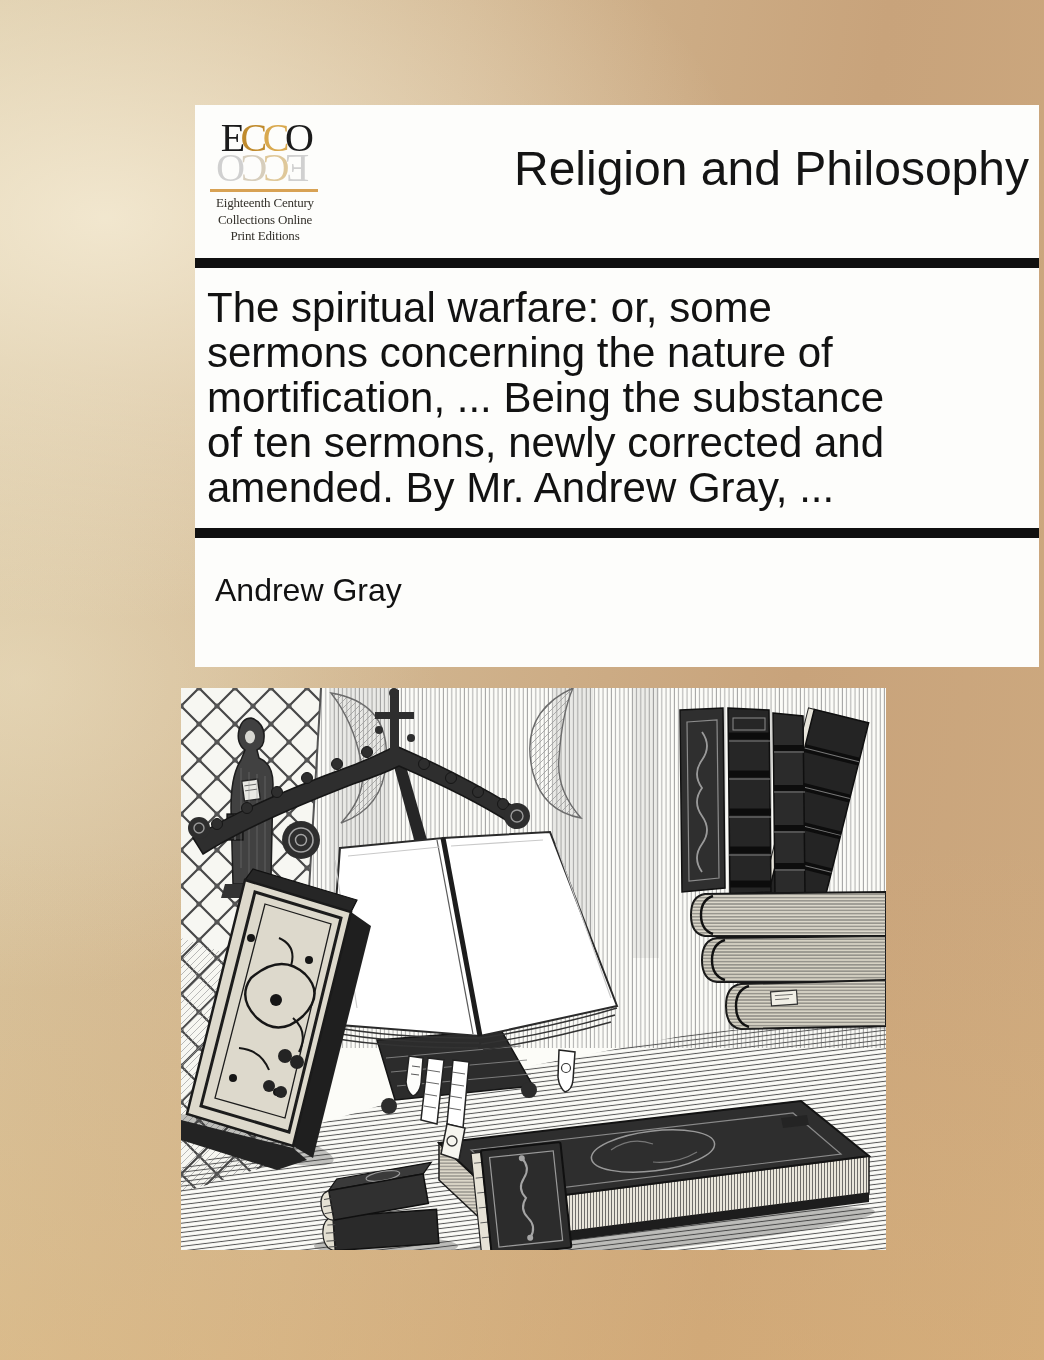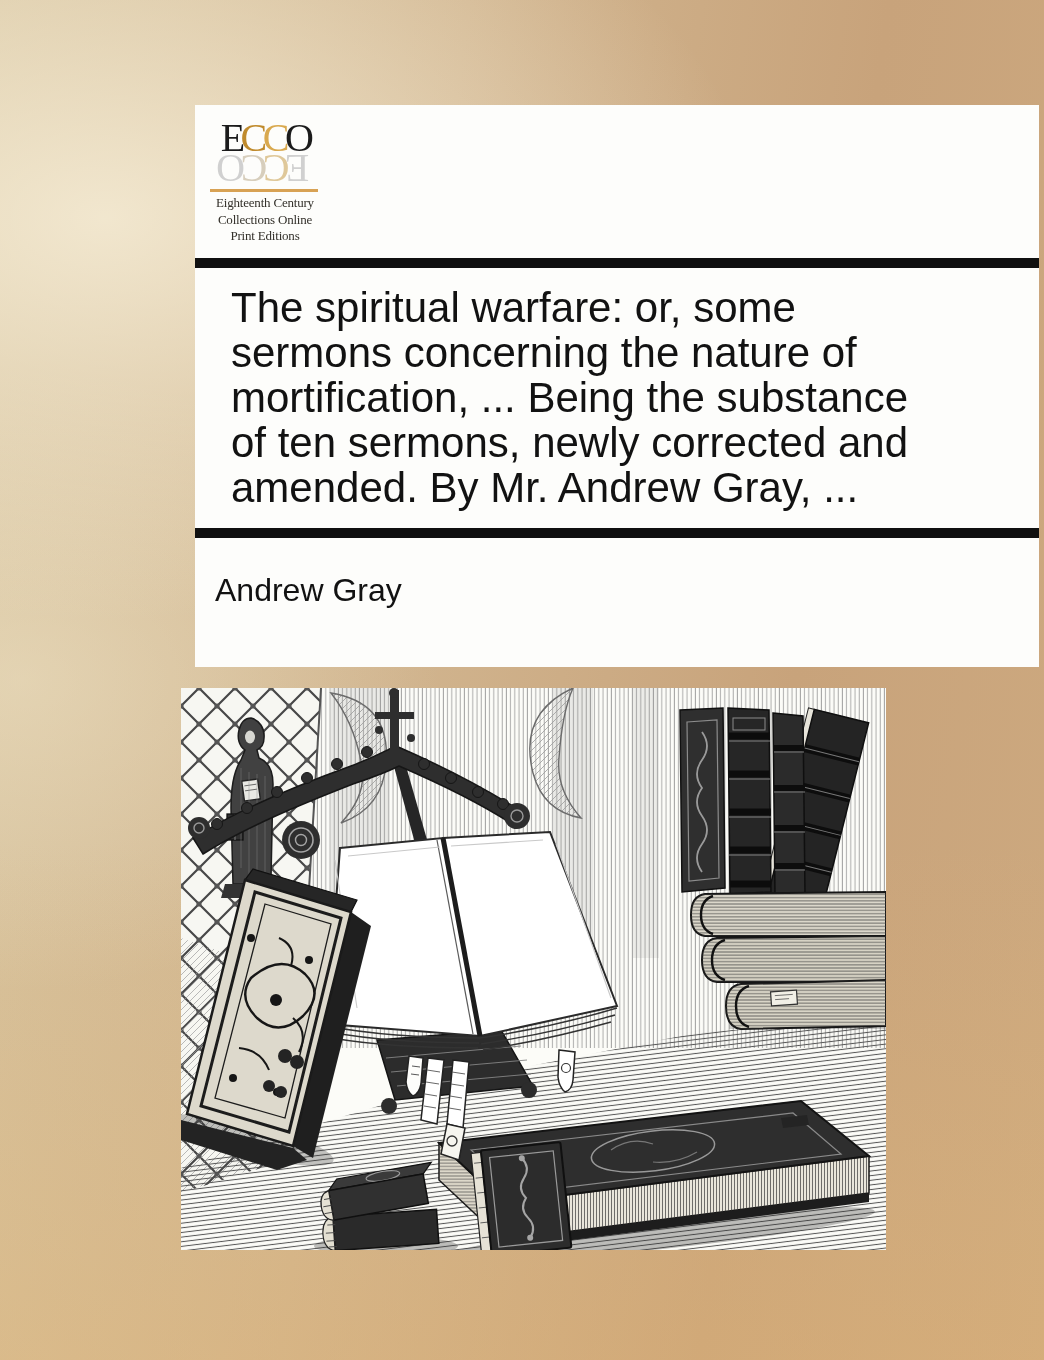--- a/index.html
+++ b/index.html
@@ -39,21 +39,21 @@
     position:absolute;top:37px;left:140px;right:0;margin:0;
     padding-right:10px;text-align:right;
     font-size:48px;line-height:54px;font-weight:400;color:#141414;
     white-space:nowrap;
   }
   .bar{position:absolute;left:0;right:0;height:10px;}
   .bar1{top:153px;}
   .bar2{top:423px;}
   .title{
     position:absolute;top:180px;left:0;right:0;margin:0;
-    padding:0 13px 0 36px;
+    padding:0 13px 0 12px;
     font-size:42px;line-height:45px;font-weight:400;color:#121212;
     white-space:pre-line;
   }
   .author{
     position:absolute;top:461px;left:0;right:0;
     padding-left:20px;
     font-size:32px;line-height:48px;color:#121212;
   }
   .engraving{position:absolute;left:181px;top:688px;width:705px;height:562px;background:#fcfcf8;}
 </style>
@@ -70,20 +70,21 @@
       </div>
       <div class="logo-reflect" aria-hidden="true">
         <span style="color: rgb(199, 199, 199);">E</span><span style="color: rgb(217, 189, 133);">C</span><span style="color: rgb(207, 196, 175);">C</span><span style="color: rgb(199, 199, 199);">O</span>
       </div>
       <div class="logo-rule" style="background: rgb(216, 162, 84);"></div>
       <div class="logo-tagline">Eighteenth Century
 Collections Online
 Print Editions</div>
     </div>
 
+    <h1 class="category">Religion and Philosophy</h1>
 
     <div class="bar bar1" style="background: rgb(16, 16, 16);"></div>
 
     <h2 class="title">The spiritual warfare: or, some
 sermons concerning the nature of
 mortification, ... Being the substance
 of ten sermons, newly corrected and
 amended. By Mr. Andrew Gray, ...</h2>
 
     <div class="bar bar2" style="background: rgb(16, 16, 16);"></div>

